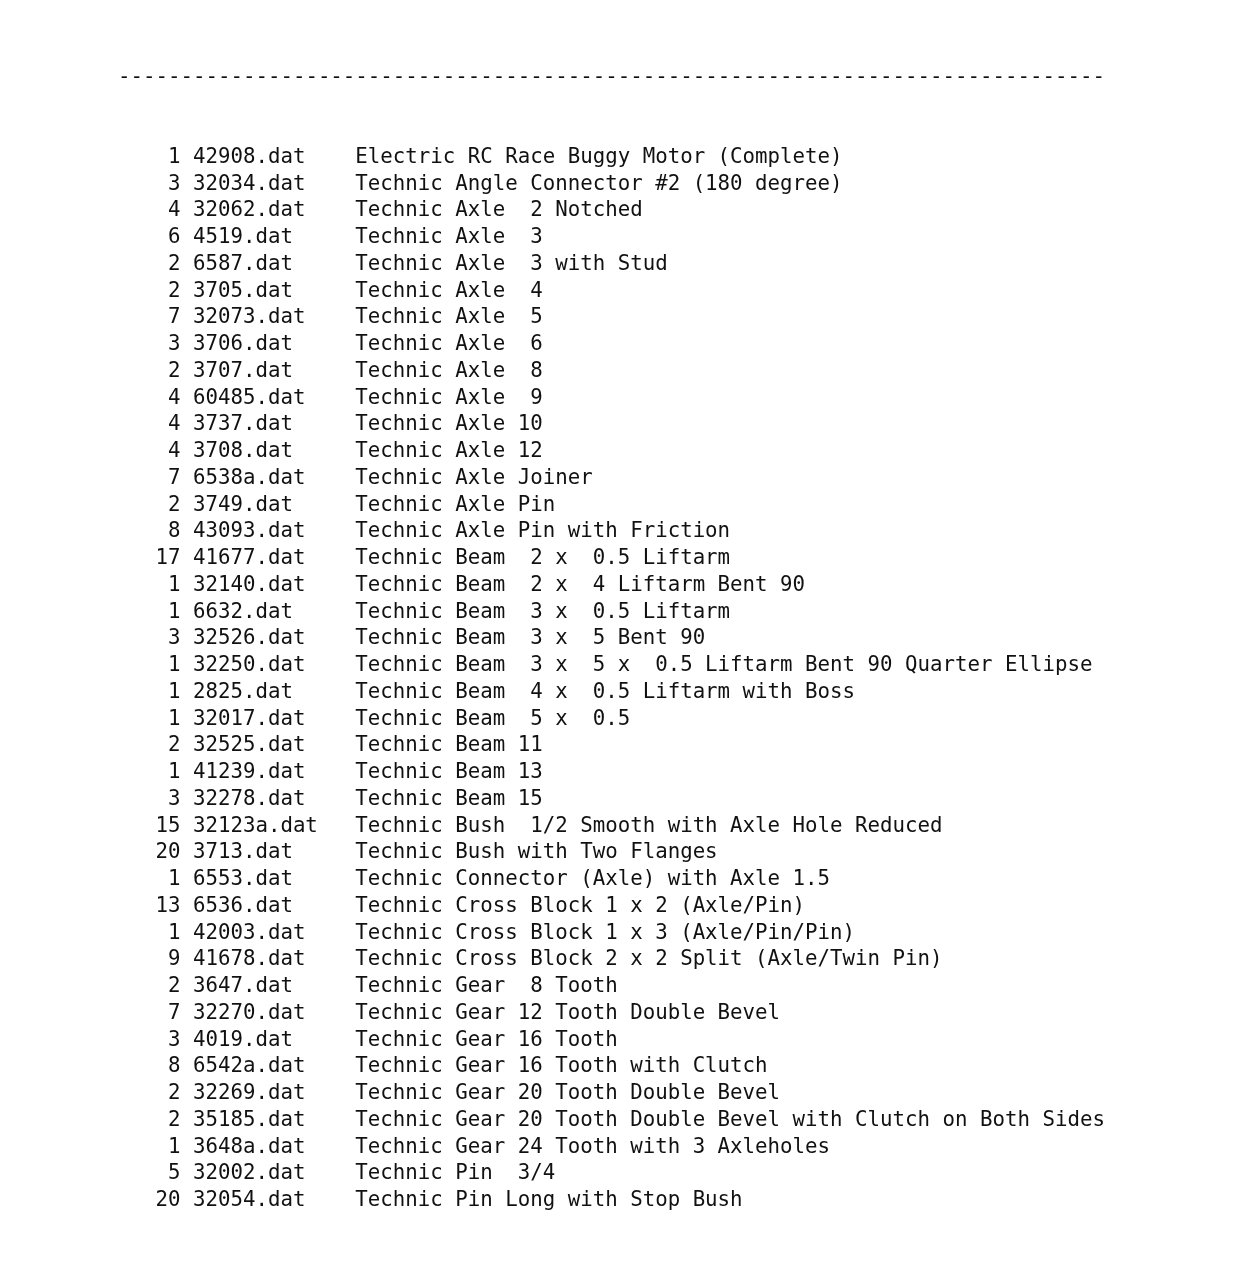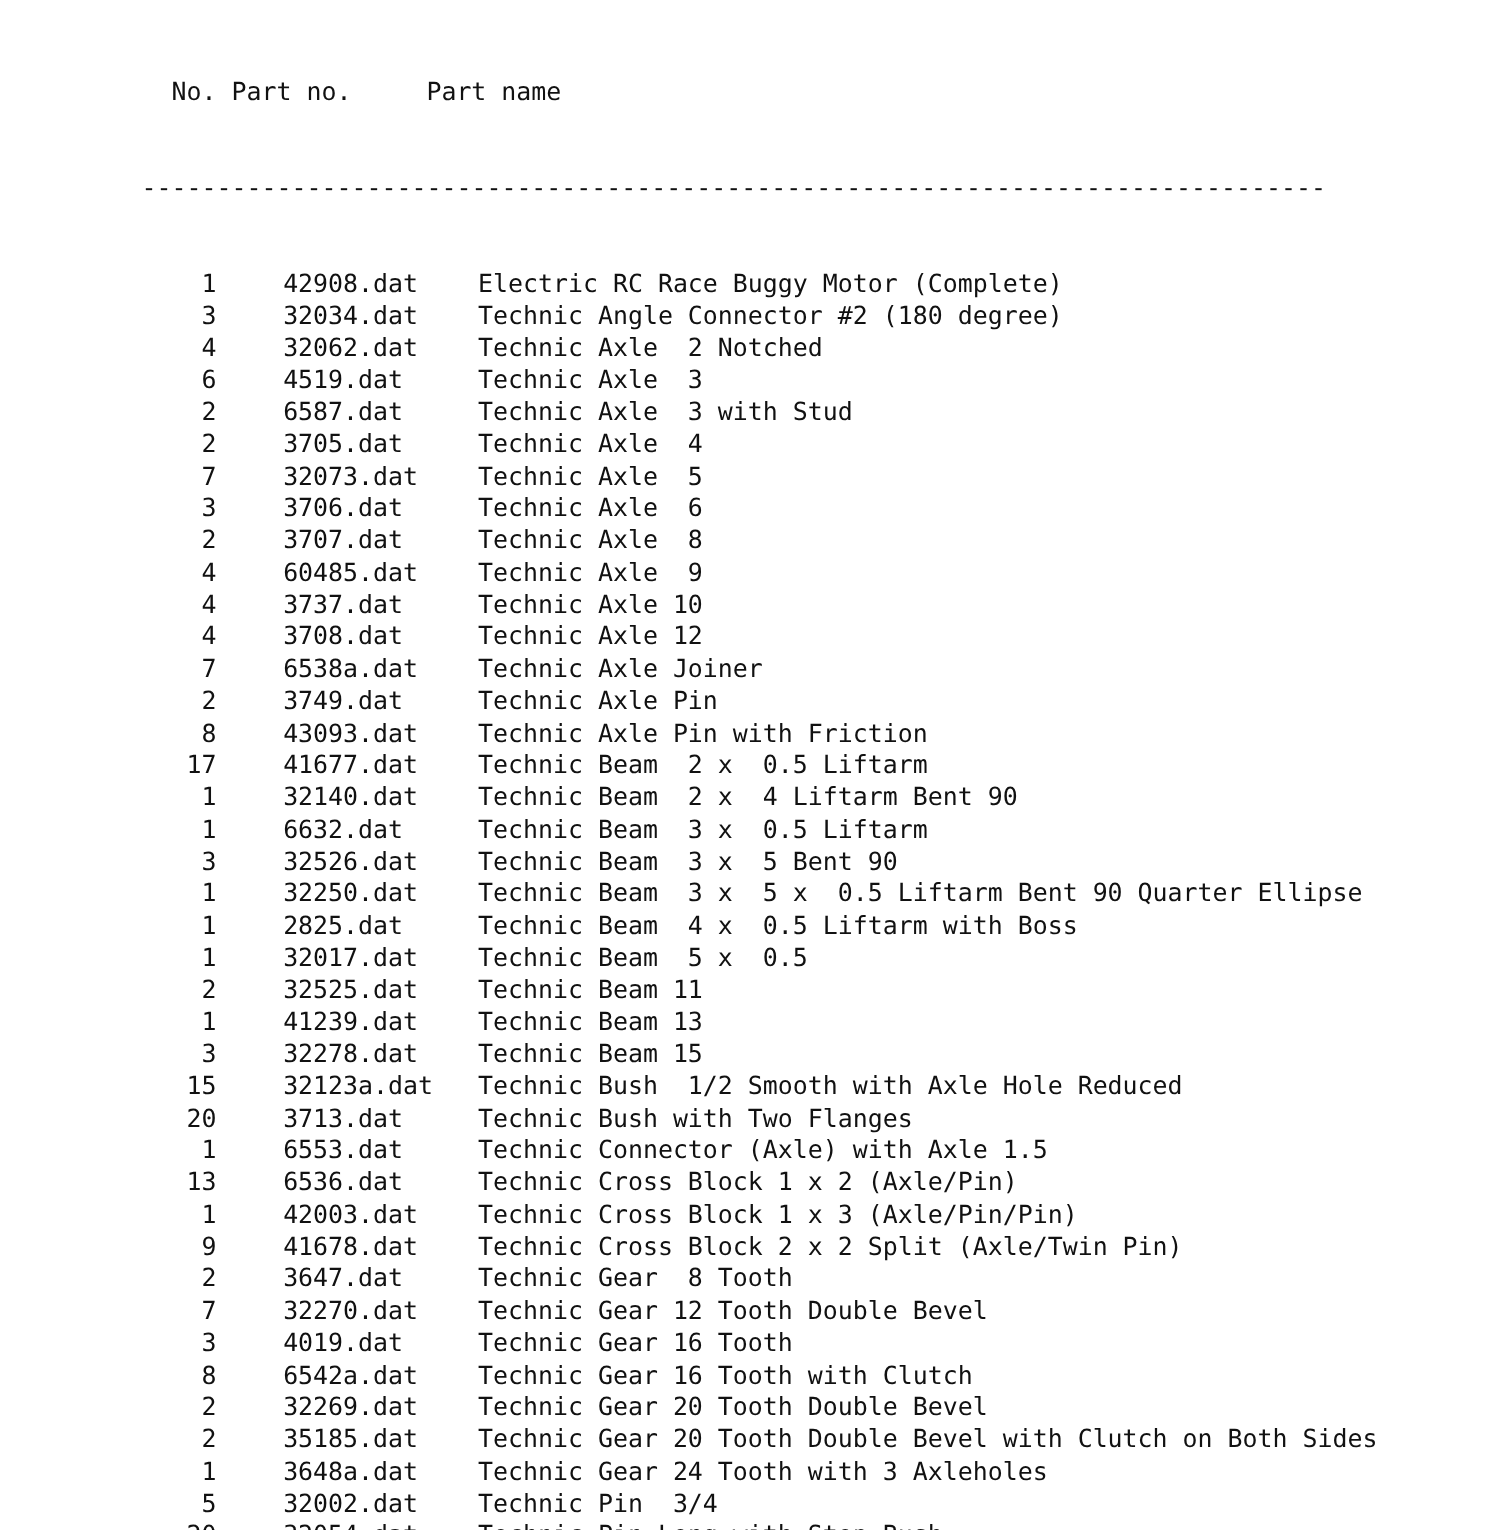--- a/index.html
+++ b/index.html
@@ -25,26 +25,25 @@
     letter-spacing: 0;
   }
   .line {
     display: block;
     height: 26.75px;
     white-space: pre;
   }
   .indent { display: inline-block; width: 2ch; }
   .qty { display: inline-block; width: 3ch; text-align: right; }
   .gap { display: inline-block; width: 1ch; }
-  .partno { display: inline-block; width: 13ch; margin-left: 43px; }
+  .partno { display: inline-block; width: 13ch; }
   .hdr-no { display: inline-block; width: 3ch; }
   .hdr-partno { display: inline-block; width: 13ch; }
   .name { display: inline; }
   .dashes { display: block; height: 26.75px; }
 </style>
 </head>
 <body>
 
 <div class="listing">
-  <div class="line"><span class="indent"></span><span class="hdr-no">No.</span><span class="gap"></span><span class="hdr-partno">Part no.</span><span class="name">Part name</span></div>
   <div class="dashes">-------------------------------------------------------------------------------</div>
   <div id="rows"><div class="line"><span class="indent"></span><span class="qty">1</span><span class="gap"></span><span class="partno">42908.dat</span><span class="name">Electric RC Race Buggy Motor (Complete)</span></div><div class="line"><span class="indent"></span><span class="qty">3</span><span class="gap"></span><span class="partno">32034.dat</span><span class="name">Technic Angle Connector #2 (180 degree)</span></div><div class="line"><span class="indent"></span><span class="qty">4</span><span class="gap"></span><span class="partno">32062.dat</span><span class="name">Technic Axle  2 Notched</span></div><div class="line"><span class="indent"></span><span class="qty">6</span><span class="gap"></span><span class="partno">4519.dat</span><span class="name">Technic Axle  3</span></div><div class="line"><span class="indent"></span><span class="qty">2</span><span class="gap"></span><span class="partno">6587.dat</span><span class="name">Technic Axle  3 with Stud</span></div><div class="line"><span class="indent"></span><span class="qty">2</span><span class="gap"></span><span class="partno">3705.dat</span><span class="name">Technic Axle  4</span></div><div class="line"><span class="indent"></span><span class="qty">7</span><span class="gap"></span><span class="partno">32073.dat</span><span class="name">Technic Axle  5</span></div><div class="line"><span class="indent"></span><span class="qty">3</span><span class="gap"></span><span class="partno">3706.dat</span><span class="name">Technic Axle  6</span></div><div class="line"><span class="indent"></span><span class="qty">2</span><span class="gap"></span><span class="partno">3707.dat</span><span class="name">Technic Axle  8</span></div><div class="line"><span class="indent"></span><span class="qty">4</span><span class="gap"></span><span class="partno">60485.dat</span><span class="name">Technic Axle  9</span></div><div class="line"><span class="indent"></span><span class="qty">4</span><span class="gap"></span><span class="partno">3737.dat</span><span class="name">Technic Axle 10</span></div><div class="line"><span class="indent"></span><span class="qty">4</span><span class="gap"></span><span class="partno">3708.dat</span><span class="name">Technic Axle 12</span></div><div class="line"><span class="indent"></span><span class="qty">7</span><span class="gap"></span><span class="partno">6538a.dat</span><span class="name">Technic Axle Joiner</span></div><div class="line"><span class="indent"></span><span class="qty">2</span><span class="gap"></span><span class="partno">3749.dat</span><span class="name">Technic Axle Pin</span></div><div class="line"><span class="indent"></span><span class="qty">8</span><span class="gap"></span><span class="partno">43093.dat</span><span class="name">Technic Axle Pin with Friction</span></div><div class="line"><span class="indent"></span><span class="qty">17</span><span class="gap"></span><span class="partno">41677.dat</span><span class="name">Technic Beam  2 x  0.5 Liftarm</span></div><div class="line"><span class="indent"></span><span class="qty">1</span><span class="gap"></span><span class="partno">32140.dat</span><span class="name">Technic Beam  2 x  4 Liftarm Bent 90</span></div><div class="line"><span class="indent"></span><span class="qty">1</span><span class="gap"></span><span class="partno">6632.dat</span><span class="name">Technic Beam  3 x  0.5 Liftarm</span></div><div class="line"><span class="indent"></span><span class="qty">3</span><span class="gap"></span><span class="partno">32526.dat</span><span class="name">Technic Beam  3 x  5 Bent 90</span></div><div class="line"><span class="indent"></span><span class="qty">1</span><span class="gap"></span><span class="partno">32250.dat</span><span class="name">Technic Beam  3 x  5 x  0.5 Liftarm Bent 90 Quarter Ellipse</span></div><div class="line"><span class="indent"></span><span class="qty">1</span><span class="gap"></span><span class="partno">2825.dat</span><span class="name">Technic Beam  4 x  0.5 Liftarm with Boss</span></div><div class="line"><span class="indent"></span><span class="qty">1</span><span class="gap"></span><span class="partno">32017.dat</span><span class="name">Technic Beam  5 x  0.5</span></div><div class="line"><span class="indent"></span><span class="qty">2</span><span class="gap"></span><span class="partno">32525.dat</span><span class="name">Technic Beam 11</span></div><div class="line"><span class="indent"></span><span class="qty">1</span><span class="gap"></span><span class="partno">41239.dat</span><span class="name">Technic Beam 13</span></div><div class="line"><span class="indent"></span><span class="qty">3</span><span class="gap"></span><span class="partno">32278.dat</span><span class="name">Technic Beam 15</span></div><div class="line"><span class="indent"></span><span class="qty">15</span><span class="gap"></span><span class="partno">32123a.dat</span><span class="name">Technic Bush  1/2 Smooth with Axle Hole Reduced</span></div><div class="line"><span class="indent"></span><span class="qty">20</span><span class="gap"></span><span class="partno">3713.dat</span><span class="name">Technic Bush with Two Flanges</span></div><div class="line"><span class="indent"></span><span class="qty">1</span><span class="gap"></span><span class="partno">6553.dat</span><span class="name">Technic Connector (Axle) with Axle 1.5</span></div><div class="line"><span class="indent"></span><span class="qty">13</span><span class="gap"></span><span class="partno">6536.dat</span><span class="name">Technic Cross Block 1 x 2 (Axle/Pin)</span></div><div class="line"><span class="indent"></span><span class="qty">1</span><span class="gap"></span><span class="partno">42003.dat</span><span class="name">Technic Cross Block 1 x 3 (Axle/Pin/Pin)</span></div><div class="line"><span class="indent"></span><span class="qty">9</span><span class="gap"></span><span class="partno">41678.dat</span><span class="name">Technic Cross Block 2 x 2 Split (Axle/Twin Pin)</span></div><div class="line"><span class="indent"></span><span class="qty">2</span><span class="gap"></span><span class="partno">3647.dat</span><span class="name">Technic Gear  8 Tooth</span></div><div class="line"><span class="indent"></span><span class="qty">7</span><span class="gap"></span><span class="partno">32270.dat</span><span class="name">Technic Gear 12 Tooth Double Bevel</span></div><div class="line"><span class="indent"></span><span class="qty">3</span><span class="gap"></span><span class="partno">4019.dat</span><span class="name">Technic Gear 16 Tooth</span></div><div class="line"><span class="indent"></span><span class="qty">8</span><span class="gap"></span><span class="partno">6542a.dat</span><span class="name">Technic Gear 16 Tooth with Clutch</span></div><div class="line"><span class="indent"></span><span class="qty">2</span><span class="gap"></span><span class="partno">32269.dat</span><span class="name">Technic Gear 20 Tooth Double Bevel</span></div><div class="line"><span class="indent"></span><span class="qty">2</span><span class="gap"></span><span class="partno">35185.dat</span><span class="name">Technic Gear 20 Tooth Double Bevel with Clutch on Both Sides</span></div><div class="line"><span class="indent"></span><span class="qty">1</span><span class="gap"></span><span class="partno">3648a.dat</span><span class="name">Technic Gear 24 Tooth with 3 Axleholes</span></div><div class="line"><span class="indent"></span><span class="qty">5</span><span class="gap"></span><span class="partno">32002.dat</span><span class="name">Technic Pin  3/4</span></div><div class="line"><span class="indent"></span><span class="qty">20</span><span class="gap"></span><span class="partno">32054.dat</span><span class="name">Technic Pin Long with Stop Bush</span></div></div>
 </div>
 
 </body></html>

